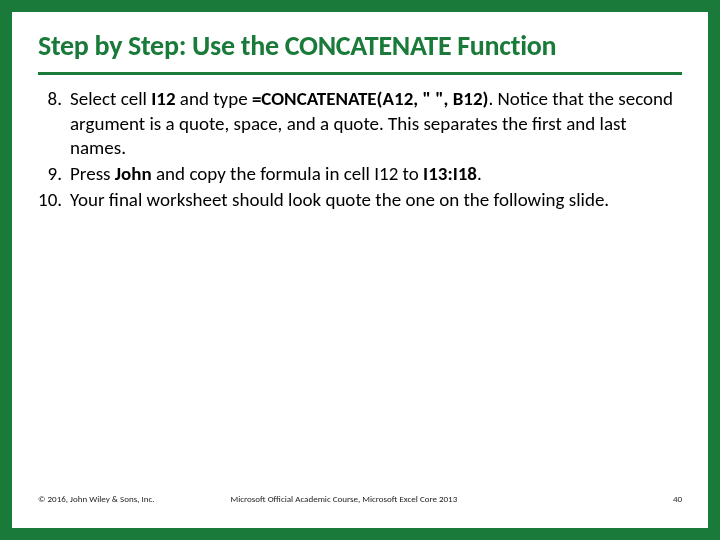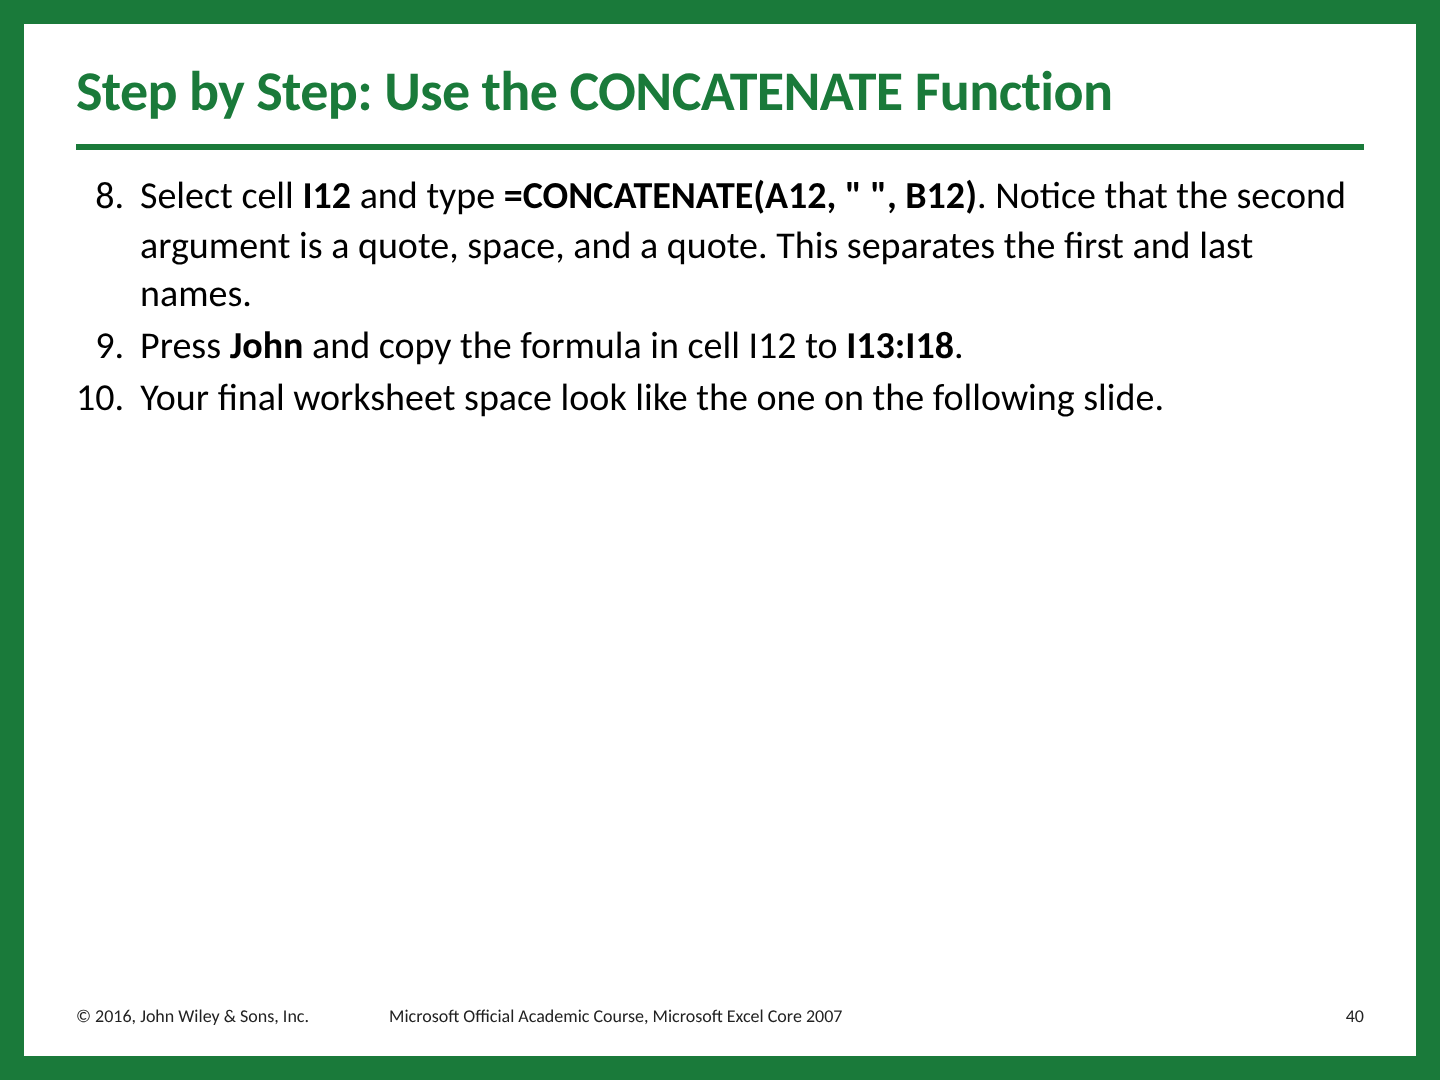--- a/index.html
+++ b/index.html
@@ -42,25 +42,26 @@
     flex: 0 0 32px;
     text-align: right;
     padding-right: 8px;
   }
   .txt { flex: 1; }
   .txt b { font-weight: 700; }
   .footer {
     position: absolute;
     left: 26px;
     right: 26px;
-    bottom: 14px;
+    bottom: 24px;
     font-size: 9px;
     color: #222;
     display: flex;
     align-items: flex-start;
+    gap: 36px;
   }
   .copyright { margin-right: 40px; }
   .course { }
   .pagenum { position: absolute; right: 0; bottom: 0; font-size: 9px; }
 </style>
 </head>
 <body>
 
 <div class="frame">
   <div class="slide">
@@ -71,24 +72,24 @@
       <li>
         <span class="num">8.</span>
         <span class="txt">Select cell <b>I12</b> and type <b>=CONCATENATE(A12, " ", B12)</b>. Notice that the second argument is a quote, space, and a quote. This separates the first and last names.</span>
       </li>
       <li>
         <span class="num">9.</span>
         <span class="txt">Press <b>John</b> and copy the formula in cell I12 to <b>I13:I18</b>.</span>
       </li>
       <li>
         <span class="num">10.</span>
-        <span class="txt">Your final worksheet space look like the one on the following slide.</span>
+        <span class="txt">Your final worksheet should look quote the one on the following slide.</span>
       </li>
     </ol>
 
     <div class="footer">
       <span class="copyright">© 2016, John Wiley &amp; Sons, Inc.</span>
-      <span class="course">Microsoft Official Academic Course, Microsoft Excel Core 2007</span>
+      <span class="course">Microsoft Official Academic Course, Microsoft Excel Core 2013</span>
       <span class="pagenum">40</span>
     </div>
 
   </div>
 </div>
 
 </body></html>

